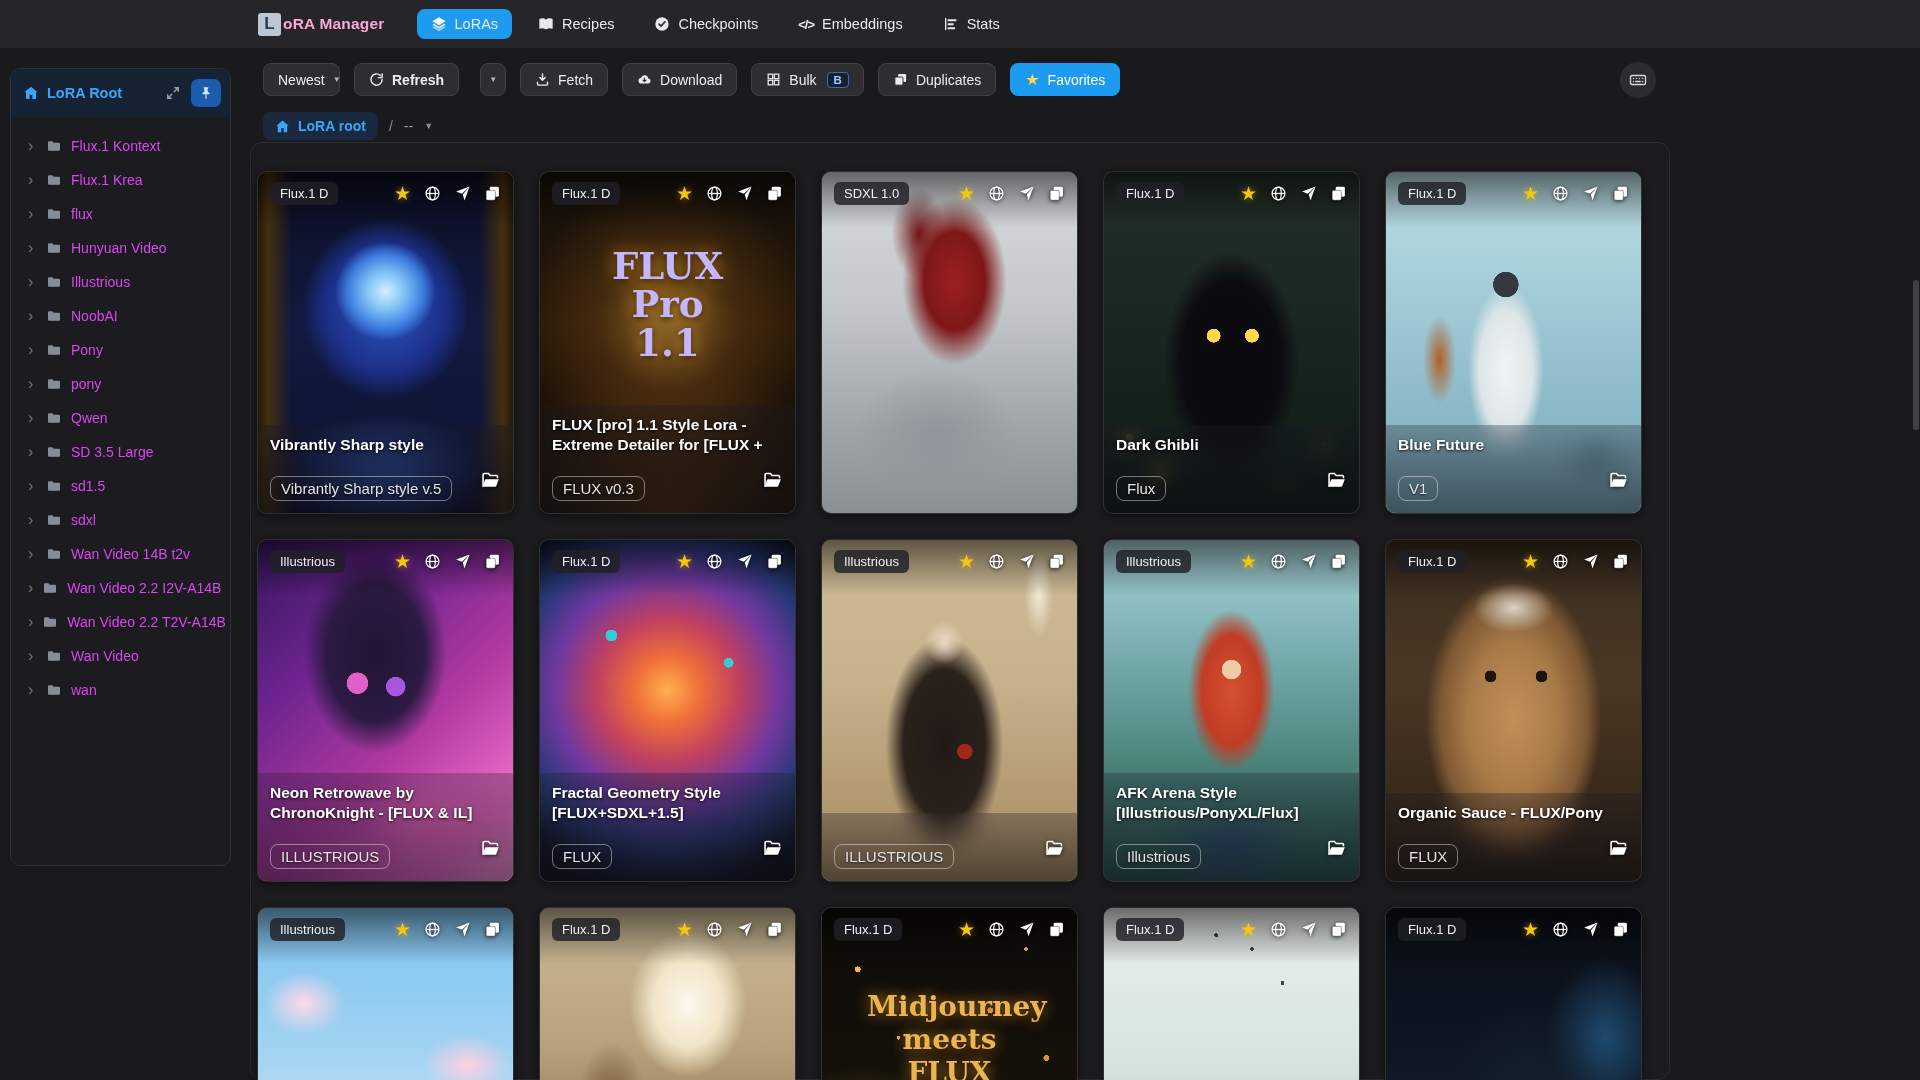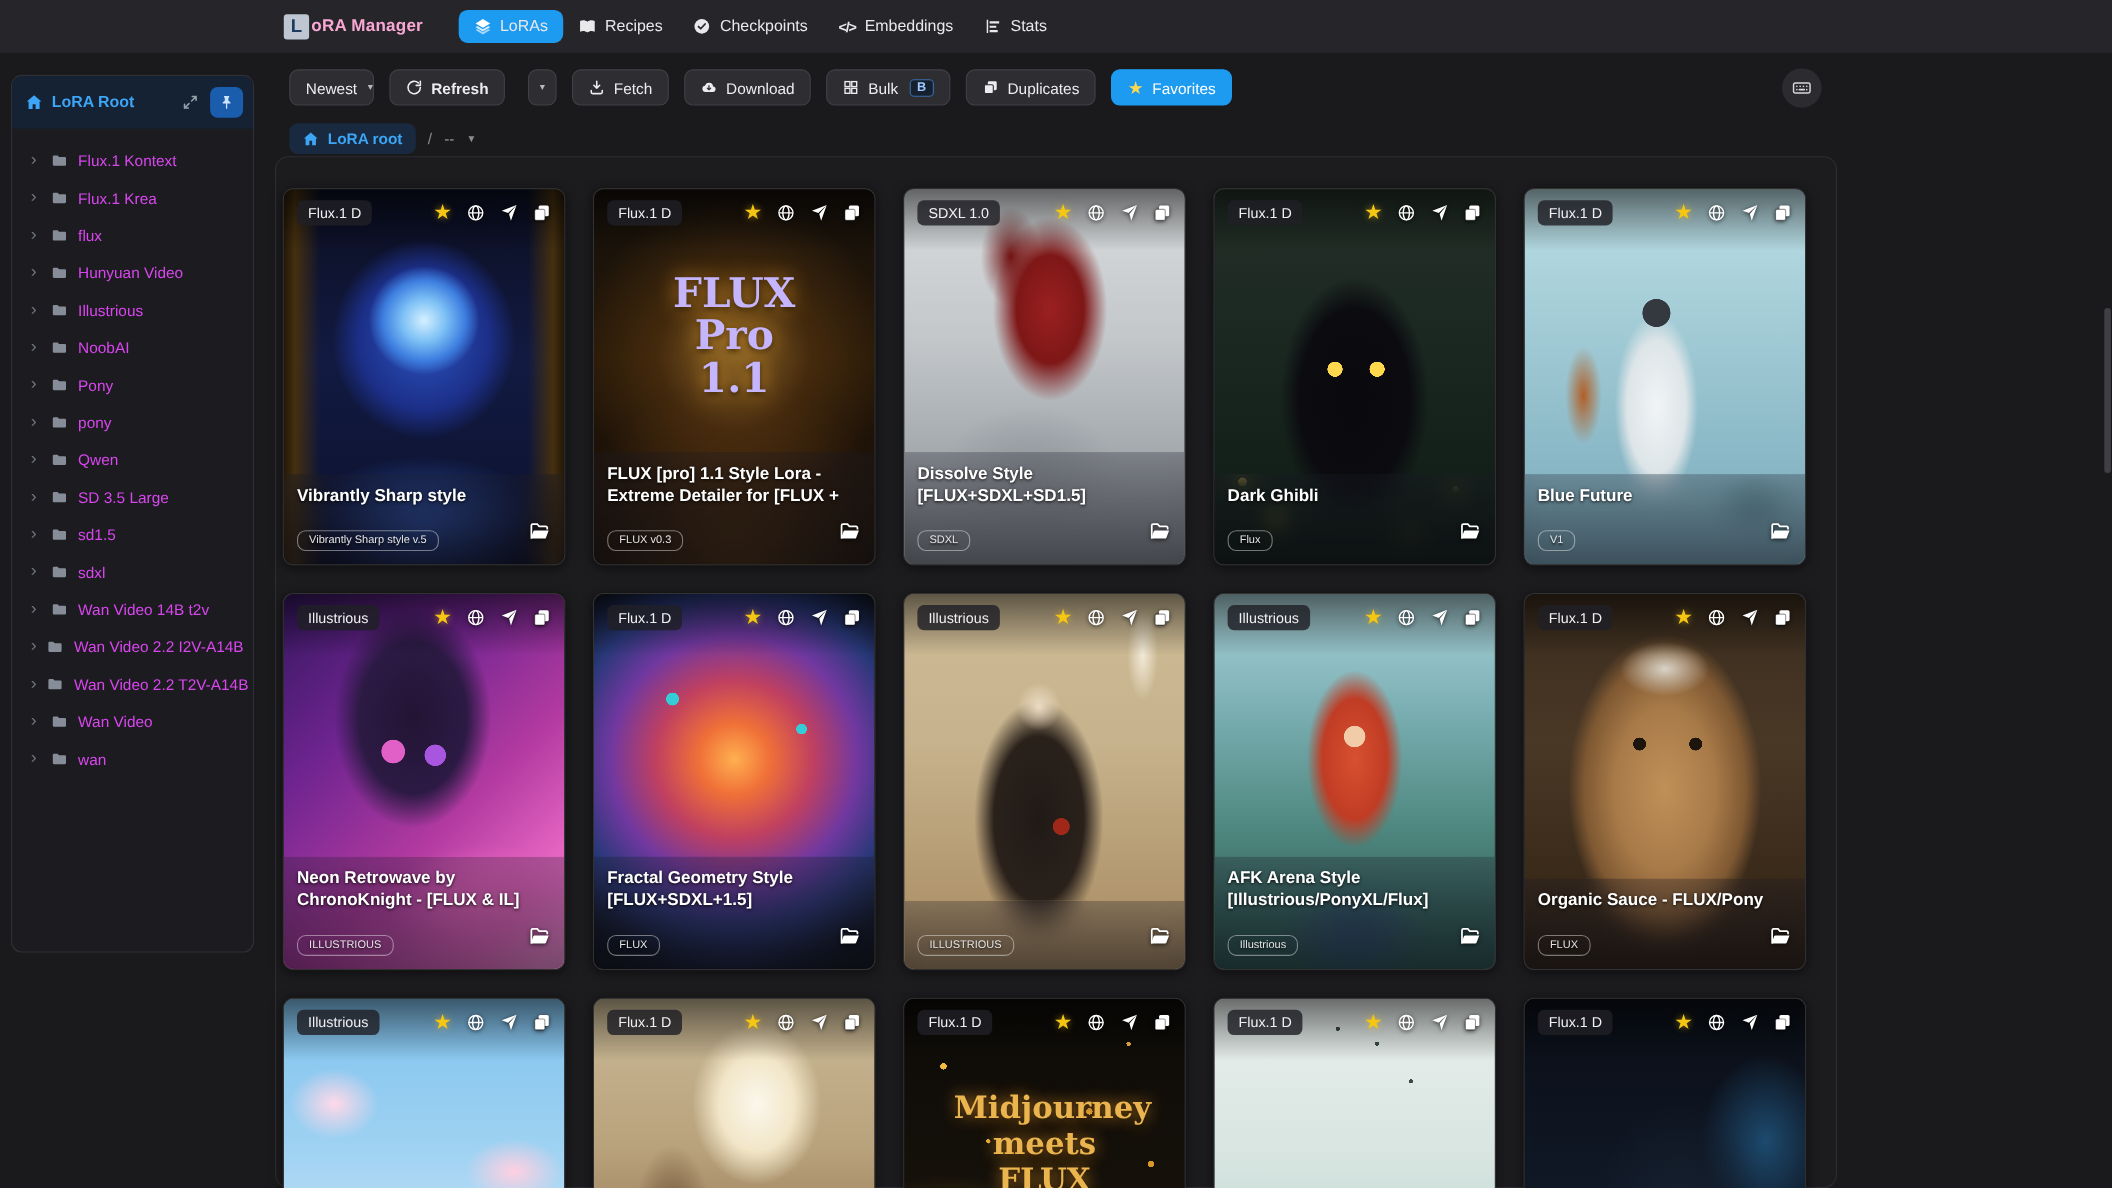--- a/index.html
+++ b/index.html
@@ -5,21 +5,21 @@
 <style>
   * { margin:0; padding:0; box-sizing:border-box; }
   html,body { width:1920px; height:1080px; overflow:hidden; }
   body { background:#1a1a1d; font-family:"Liberation Sans", sans-serif; position:relative; color:#e8e8ea; }
 
   
   .navbar { position:absolute; top:0; left:0; width:1920px; height:48px; background:#26262a; display:flex; align-items:center; z-index:30; }
   .brand { margin-left:258px; display:flex; align-items:center; }
   .logo-box { width:23px; height:23px; background:#bec7d1; color:#1d3a5f; font-weight:bold; font-size:17px; display:flex; align-items:center; justify-content:center; border-radius:3px; }
   .brand-name { color:#f9a8d4; font-weight:bold; font-size:15.5px; margin-left:2px; letter-spacing:.2px; }
-  .nav-items { display:flex; align-items:center; margin-left:32px; }
+  .nav-items { display:flex; align-items:center; margin-left:32px; gap:12px; }
   .nav-item { display:flex; align-items:center; gap:8px; color:#e9e9ec; font-size:14.5px; padding:7px 14px; border-radius:8px; cursor:pointer; white-space:nowrap; }
   .nav-item.active { background:#1d9bf0; }
   .nav-item svg { width:16px; height:16px; }
   .code-glyph { font-weight:bold; font-size:13px; letter-spacing:-1px; }
 
   .search-wrap { position:absolute; left:1016px; top:8px; width:322px; height:33px; background:#161d29; border:1px solid #3d4959; border-radius:17px; display:flex; align-items:center; padding:0 12px; }
   .search-wrap input { flex:1; background:transparent; border:none; outline:none; color:#cfd4da; font-size:15px; font-family:"Liberation Sans",sans-serif; }
   .search-wrap input::placeholder { color:#6b7380; }
   .nb-sq { position:absolute; top:8px; width:41px; height:33px; background:#161d29; border:1px solid #3d4959; border-radius:10px; display:flex; align-items:center; justify-content:center; cursor:pointer; }
   .nb-sq svg { width:16px; height:16px; }
@@ -71,21 +71,21 @@
   .card { width:257px; height:343px; border-radius:10px; position:relative; overflow:hidden; background:#222; border:1px solid rgba(255,255,255,.07); box-shadow:0 2px 10px rgba(0,0,0,.5); cursor:pointer; }
   .card-img { position:absolute; inset:0; }
   .card-top { position:absolute; top:0; left:0; right:0; height:56px; padding:10px 12px 0; display:flex; justify-content:space-between; align-items:flex-start; background:linear-gradient(180deg, rgba(0,0,0,.55), rgba(0,0,0,0)); }
   .base-badge { background:rgba(32,32,38,.82); color:#f0f0f2; font-size:13px; border-radius:6px; padding:4px 10px; white-space:nowrap; }
   .actions { display:flex; align-items:center; gap:13px; padding-top:2px; }
   .act-star { color:#f6c712; font-size:19px; line-height:1; text-shadow:0 0 7px rgba(246,199,18,.55); cursor:pointer; }
   .actions svg { width:17px; height:17px; filter:drop-shadow(0 1px 2px rgba(0,0,0,.7)); cursor:pointer; }
   .card-footer { position:absolute; left:0; right:0; bottom:0; padding:10px 12px 12px; background:linear-gradient(180deg, rgba(28,28,40,.28), rgba(12,12,18,.55)); backdrop-filter:blur(10px); -webkit-backdrop-filter:blur(10px); }
   .card-title { color:#fff; font-weight:bold; font-size:15.5px; line-height:1.3; text-shadow:0 1px 3px rgba(0,0,0,.9); }
   .footer-row { display:flex; justify-content:space-between; align-items:center; margin-top:9px; }
-  .tag-pill { border:1.4px solid rgba(255,255,255,.42); border-radius:8px; color:#e4e4e6; font-size:10px; padding:3px 10px; max-width:190px; overflow:hidden; text-overflow:ellipsis; white-space:nowrap; text-shadow:0 1px 2px rgba(0,0,0,.7);margin-top:12px; }
+  .tag-pill { border:1.4px solid rgba(255,255,255,.42); border-radius:8px; color:#e4e4e6; font-size:15px; padding:3px 10px; max-width:190px; overflow:hidden; text-overflow:ellipsis; white-space:nowrap; text-shadow:0 1px 2px rgba(0,0,0,.7);margin-top:12px; }
   .folder-open svg { width:21px; height:21px; filter:drop-shadow(0 1px 2px rgba(0,0,0,.7)); }
 
   .img-text { position:absolute; z-index:2; }
   .img-text-flux { top:22%; left:50%; transform:translateX(-50%); width:124px; text-align:center; font-family:"DejaVu Serif",serif; font-weight:bold; font-size:37px; line-height:1.04; color:#c4b5fd; text-shadow:0 0 18px rgba(240,160,40,.85), 0 2px 6px rgba(0,0,0,.85); }
   .img-text-mj { top:24%; left:50%; transform:translateX(-50%); width:165px; text-align:center; font-family:"DejaVu Serif",serif; font-weight:bold; font-size:28px; line-height:1.18; color:#eab44e; text-shadow:0 0 14px rgba(230,150,40,.8), 0 2px 5px rgba(0,0,0,.9); }
 
   .scroll-thumb { position:absolute; right:1px; top:280px; width:6px; height:150px; border-radius:3px; background:#3f3f46; z-index:40; }
 
   
   .art1 { background:
@@ -564,32 +564,20 @@
             </svg>
         <svg viewBox="0 0 24 24" fill="#fff">
               <path d="M22 2 3 9.3l8.2 3L22 2ZM22 2l-9.6 11.4L14.8 22 22 2Z"></path>
             </svg>
         <svg viewBox="0 0 24 24">
               <rect x="8" y="2.5" width="13" height="14" rx="2" fill="#fff"></rect>
               <rect x="3" y="7.5" width="13" height="14" rx="2" fill="#fff" stroke="rgba(0,0,0,.4)" stroke-width="1.4"></rect>
             </svg>
       </span>
     </div>
-    <div class="card-footer">
-      <div class="card-title">Dissolve Style [FLUX+SDXL+SD1.5]</div>
-      <div class="footer-row">
-        <span class="tag-pill">SDXL</span>
-        <span class="folder-open">
-          <svg viewBox="0 0 24 24">
-                <path d="M3.5 19V5.5A1.5 1.5 0 0 1 5 4h4.6l2 2.3h7A1.4 1.4 0 0 1 20 7.7V9.5" fill="none" stroke="#fff" stroke-width="1.8"></path>
-                <path d="M2.8 19l2.7-7.3a1.5 1.5 0 0 1 1.4-1h14.6l-2.8 7.3a1.5 1.5 0 0 1-1.4 1H2.8Z" fill="#fff"></path>
-              </svg>
-        </span>
-      </div>
-    </div>
   </div>
       <div class="card">
     <div class="card-img art4"></div>
 
     <div class="card-top">
       <span class="base-badge">Flux.1 D</span>
       <span class="actions">
         <span class="act-star">★</span>
         <svg viewBox="0 0 24 24" fill="none" stroke="#fff" stroke-width="1.8">
               <circle cx="12" cy="12" r="9"></circle>

